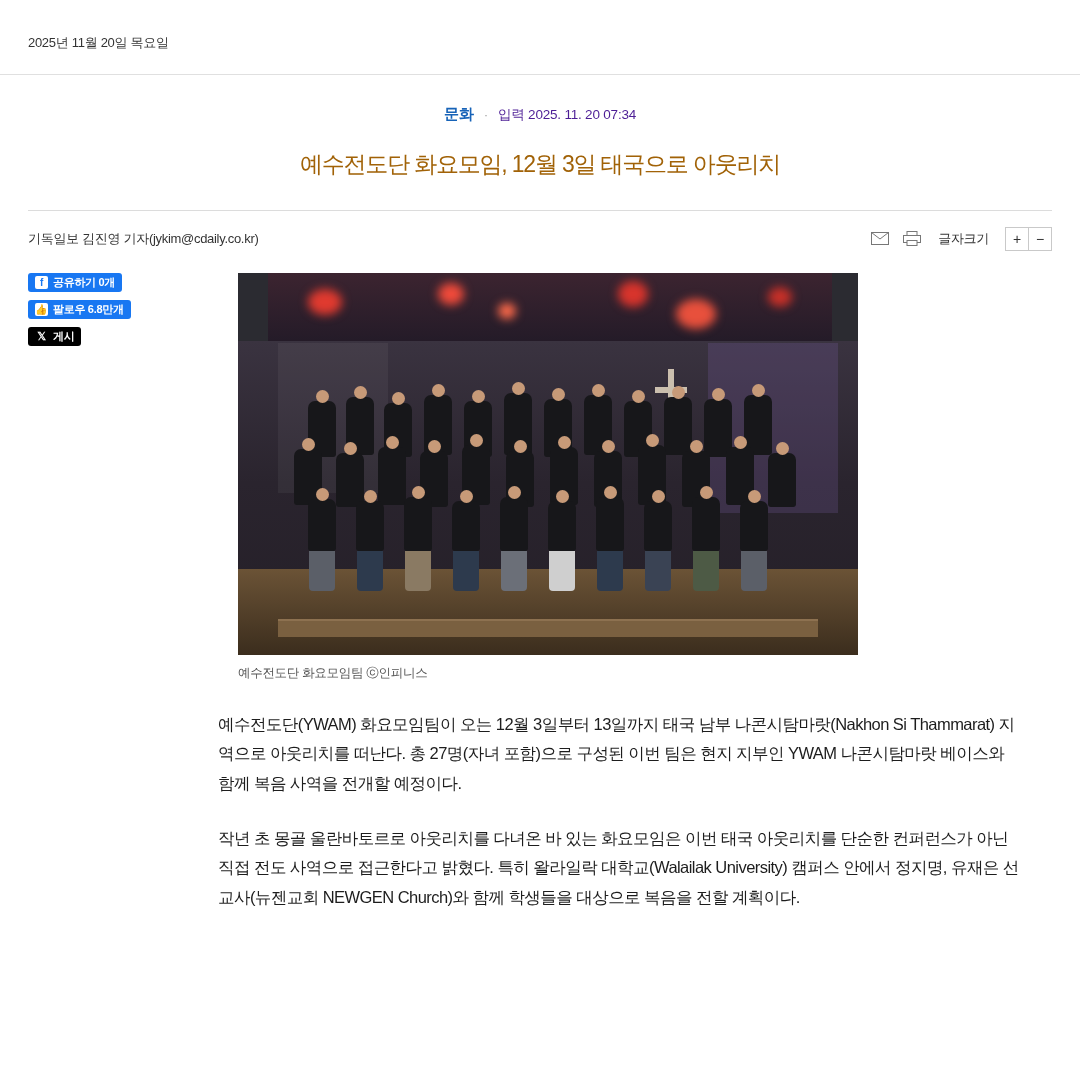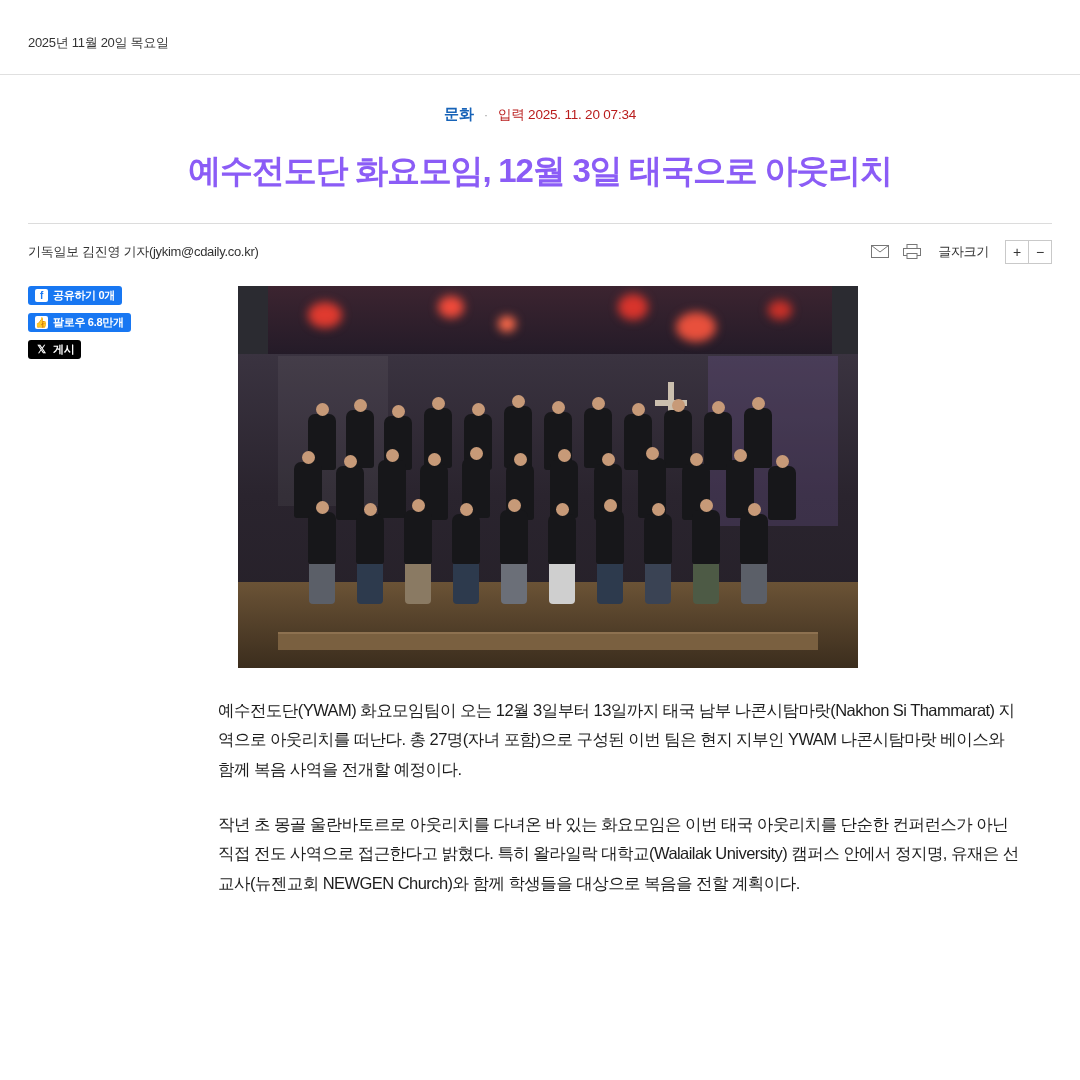--- a/index.html
+++ b/index.html
@@ -57,32 +57,32 @@
   .meta-category {
     color: #1763b8;
     font-weight: bold;
     font-size: 15px;
   }
   .meta-dot {
     color: #999999;
     font-size: 12px;
   }
   .meta-time {
-    color: #b91c1c;
+    color: #4c1d95;
     letter-spacing: -0.2px;
   }
 
   h1.headline {
     margin: 26px 0 0 0;
     text-align: center;
-    font-size: 33px;
+    font-size: 23px;
     line-height: 1.3;
-    font-weight: bold;
+    font-weight: normal;
     letter-spacing: -1.2px;
-    color: #8b5cf6;
+    color: #a16207;
   }
   .subheadline {
     margin: 22px 0 0 0;
     text-align: center;
     font-size: 17px;
     font-weight: bold;
     color: #3a3a3a;
     letter-spacing: -0.6px;
   }
 
@@ -408,19 +408,20 @@
       <div class="leg" style="left:119px;top:278px;height:40px;background:#2d3a4d;"></div>
       <div class="leg" style="left:167px;top:278px;height:40px;background:#8a7a63;"></div>
       <div class="leg" style="left:215px;top:278px;height:40px;background:#2d3a4d;"></div>
       <div class="leg" style="left:263px;top:278px;height:40px;background:#6b6f78;"></div>
       <div class="leg" style="left:311px;top:278px;height:40px;background:#cfcfcf;"></div>
       <div class="leg" style="left:359px;top:278px;height:40px;background:#2d3a4d;"></div>
       <div class="leg" style="left:407px;top:278px;height:40px;background:#3a4354;"></div>
       <div class="leg" style="left:455px;top:278px;height:40px;background:#4d5a45;"></div>
       <div class="leg" style="left:503px;top:278px;height:40px;background:#5b5f68;"></div>
     </div>
+    <figcaption>예수전도단 화요모임팀 ⓒ인피니스</figcaption>
   </figure>
 
   <div class="article-body">
     <p>예수전도단(YWAM) 화요모임팀이 오는 12월 3일부터 13일까지 태국 남부 나콘시탐마랏(Nakhon Si Thammarat) 지역으로 아웃리치를 떠난다. 총 27명(자녀 포함)으로 구성된 이번 팀은 현지 지부인 YWAM 나콘시탐마랏 베이스와 함께 복음 사역을 전개할 예정이다.</p>
     <p>작년 초 몽골 울란바토르로 아웃리치를 다녀온 바 있는 화요모임은 이번 태국 아웃리치를 단순한 컨퍼런스가 아닌 직접 전도 사역으로 접근한다고 밝혔다. 특히 왈라일락 대학교(Walailak University) 캠퍼스 안에서 정지명, 유재은 선교사(뉴젠교회 NEWGEN Church)와 함께 학생들을 대상으로 복음을 전할 계획이다.</p>
   </div>
 </div>
 
 </body></html>

